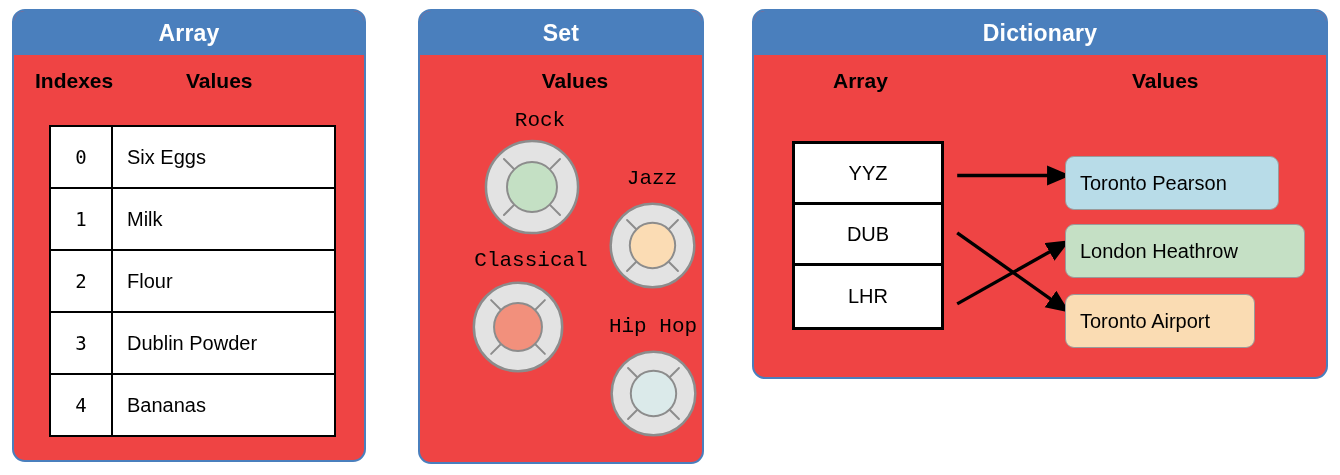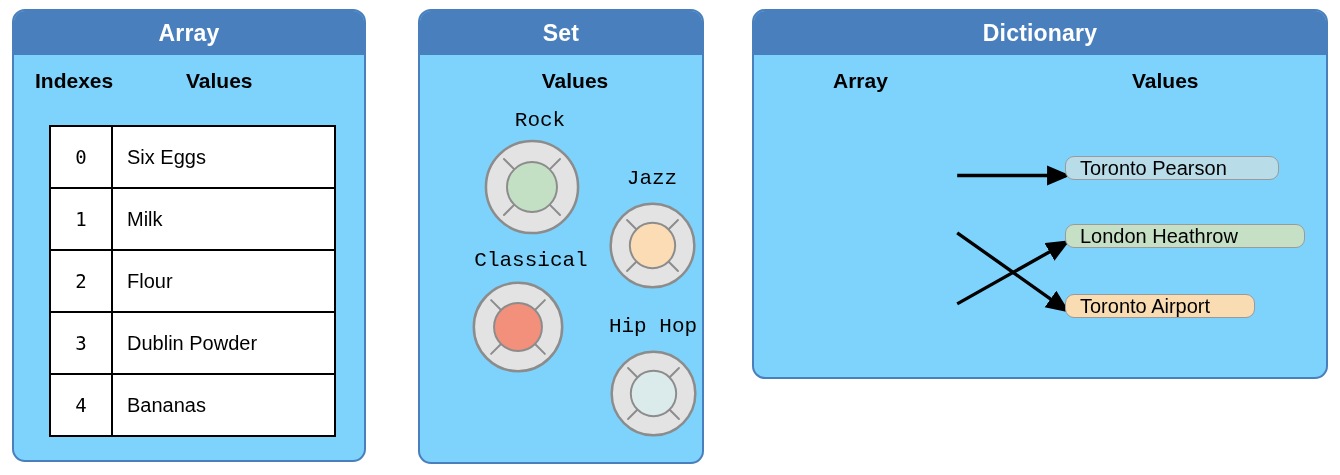--- a/index.html
+++ b/index.html
@@ -19,21 +19,21 @@
     background: #ffffff;
     overflow: hidden;
   }
 
   
   .panel {
     position: absolute;
     box-sizing: border-box;
     border: 2px solid #4a7fbd;
     border-radius: 13px;
-    background: #7dd3fc;
+    background: #ef4444;
     overflow: hidden;
   }
   .panel-header {
     box-sizing: border-box;
     height: 44px;
     background: #4a7fbd;
     color: #ffffff;
     font-size: 23px;
     font-weight: bold;
     display: flex;
@@ -120,21 +120,21 @@
     font-size: 20px;
     color: #000000;
     border-bottom: 3px solid #000000;
   }
   .key-cell:last-child { border-bottom: none; }
 
   
   .pill {
     position: absolute;
     box-sizing: border-box;
-    height: 24px;
+    height: 54px;
     border: 1.5px solid #9a9a9a;
     border-radius: 9px;
     display: flex;
     align-items: center;
     padding-left: 14px;
     font-size: 20px;
     color: #000000;
     white-space: nowrap;
   }
   #pill-0 { left: 311px; top: 101px; width: 214px; }
@@ -263,20 +263,25 @@
     </div>
   </div>
 
   <div class="panel" id="panel-dictionary">
     <div class="panel-header">Dictionary</div>
     <div class="panel-body">
 
       <div class="col-caption" style="left:79px; top:14px;">Array</div>
       <div class="col-caption" style="left:378px; top:14px;">Values</div>
 
+      <div id="keys-box">
+        <div class="key-cell">YYZ</div>
+        <div class="key-cell">DUB</div>
+        <div class="key-cell">LHR</div>
+      </div>
 
       <svg id="dict-arrows" viewBox="0 0 576 326">
         <defs>
           <marker id="arrowhead" markerWidth="7" markerHeight="7" refX="5.6" refY="3" orient="auto" markerUnits="strokeWidth">
             <path d="M0,0 L7,3 L0,6 Z" fill="#000000"></path>
           </marker>
         </defs>
 
         <line x1="190" y1="122" x2="300" y2="122" stroke="#000000" stroke-width="3.4" marker-end="url(#arrowhead)"></line>
 

